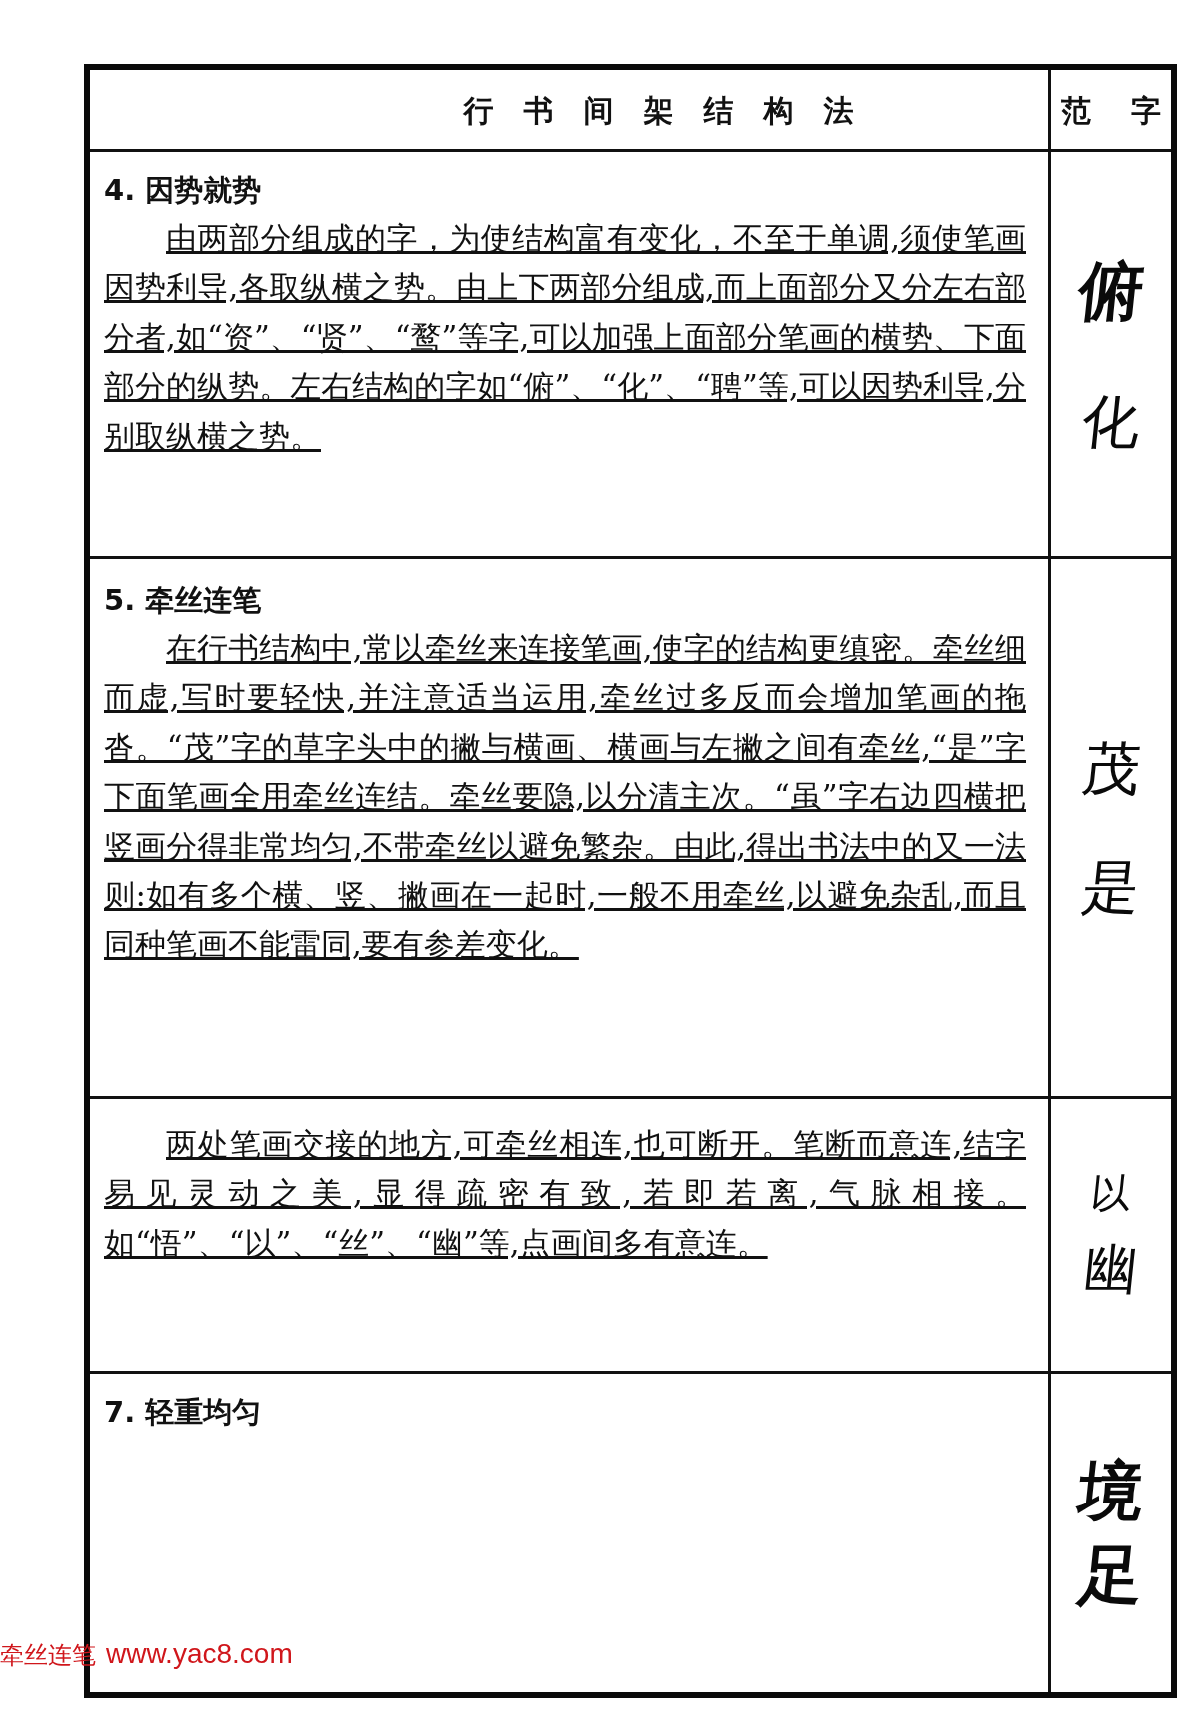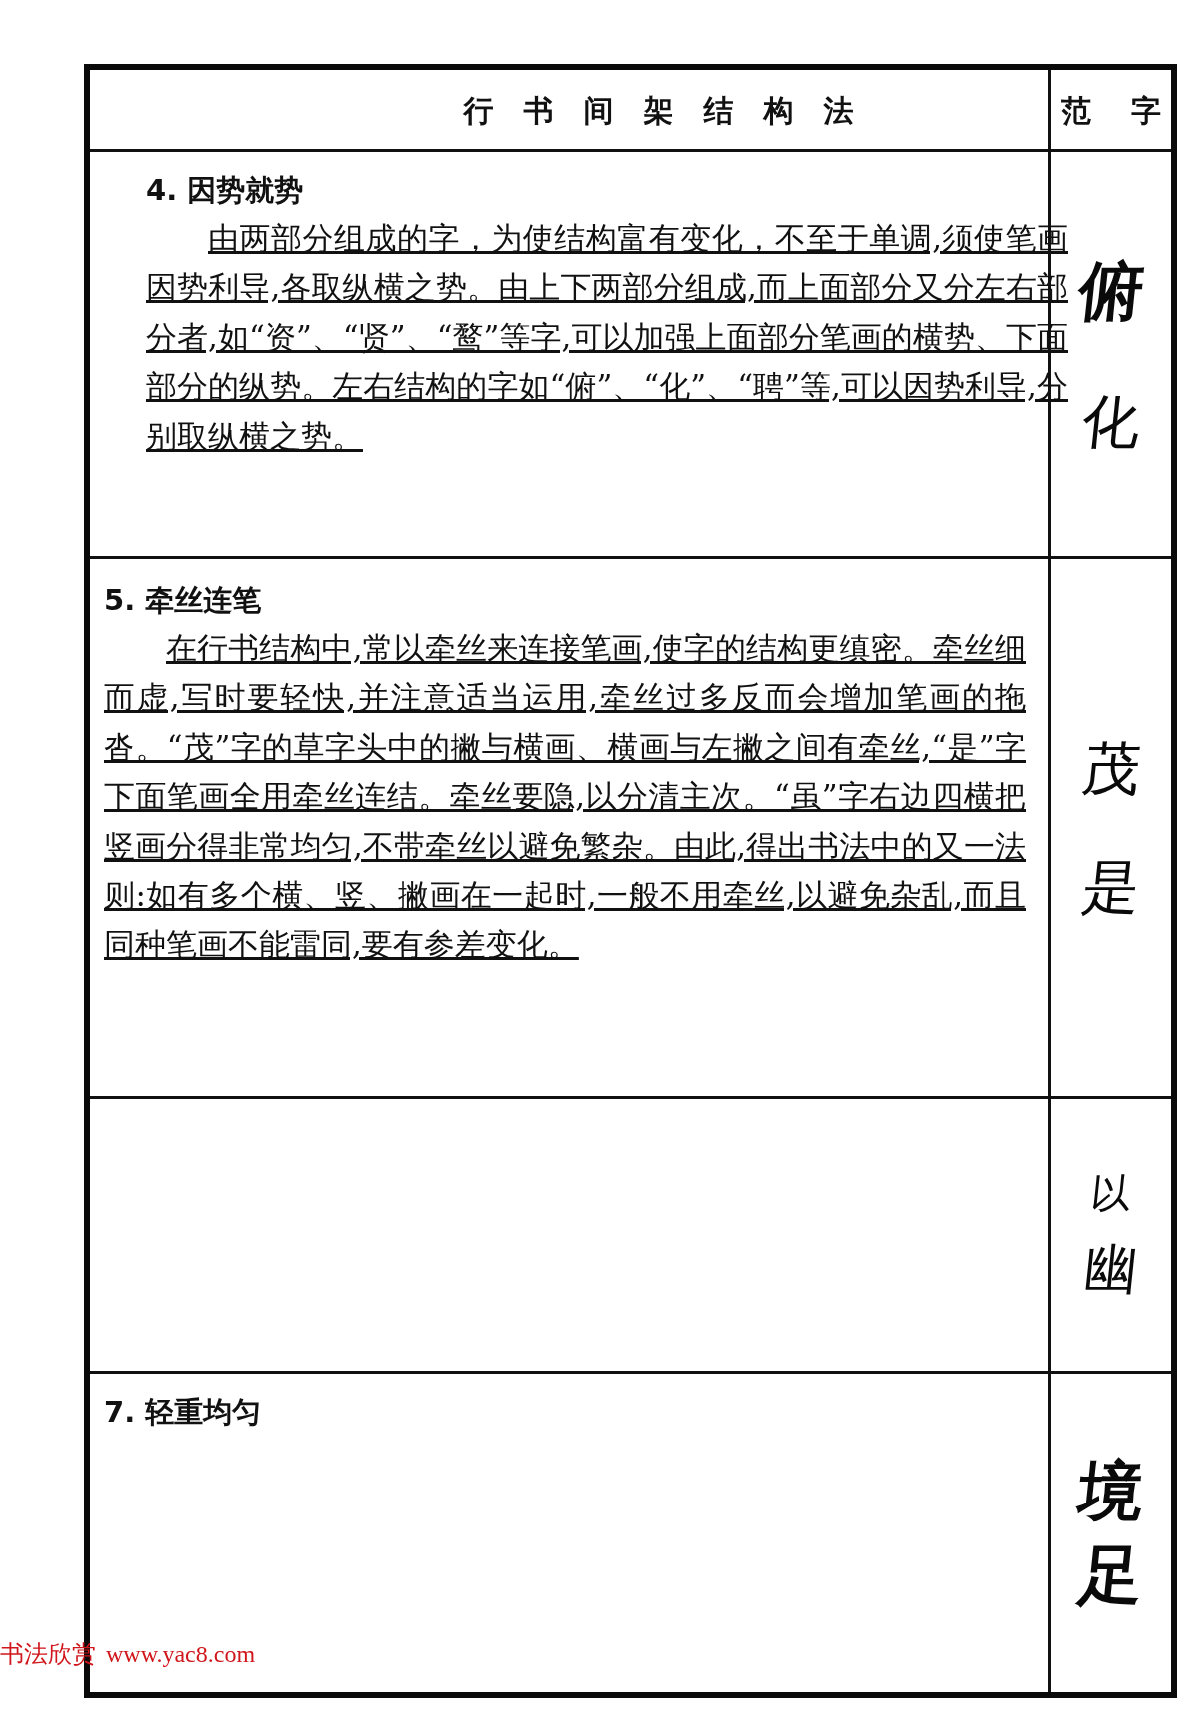--- a/index.html
+++ b/index.html
@@ -42,67 +42,68 @@
   .sample-char {
     font-family:"DejaVu Serif", "Liberation Serif", serif;
     font-size:64px; font-weight:bold; line-height:1; color:#0a0a0a;
     transform:skewX(-6deg);
   }
   .sample-char.thin { font-weight:normal; font-size:58px; }
   .watermark {
     position:absolute; left:0; top:1638px; font-size:24px; color:#d0161b;
     font-family:"DejaVu Serif", "Liberation Serif", serif; white-space:nowrap;
   }
-  .watermark .url { font-family:Liberation Serif, serif; font-size:24px; margin-left:10px; }
+  .watermark .url { font-family:Liberation Sans, sans-serif; font-size:28px; margin-left:10px; }
 </style>
 </head>
 <body>
 
 <div class="table">
 
   <div class="header-title">行书间架结构法</div>
   <div class="header-right">
     <span>范</span>
     <span>字</span>
   </div>
   <div class="hline" style="top:79px;"></div>
   <div class="col-divider"></div>
 
-  <div class="section" style="top:100px;margin-left:42px;">
+  <div class="section" style="top:100px;">
     <h3 class="section-title">4. 因势就势</h3>
     <p class="section-body">由两部分组成的字，为使结构富有变化，不至于单调,须使笔画因势利导,各取纵横之势。由上下两部分组成,而上面部分又分左右部分者,如“资”、“贤”、“鹜”等字,可以加强上面部分笔画的横势、下面部分的纵势。左右结构的字如“俯”、“化”、“聘”等,可以因势利导,分别取纵横之势。</p>
   </div>
   <div class="sample" style="top:82px; height:406px;">
     <span class="sample-char" style="margin-bottom:70px;">俯</span>
     <span class="sample-char thin">化</span>
   </div>
   <div class="hline" style="top:486px;"></div>
 
   <div class="section" style="top:510px;">
     <h3 class="section-title">5. 牵丝连笔</h3>
     <p class="section-body">在行书结构中,常以牵丝来连接笔画,使字的结构更缜密。牵丝细而虚,写时要轻快,并注意适当运用,牵丝过多反而会增加笔画的拖沓。“茂”字的草字头中的撇与横画、横画与左撇之间有牵丝,“是”字下面笔画全用牵丝连结。牵丝要隐,以分清主次。“虽”字右边四横把竖画分得非常均匀,不带牵丝以避免繁杂。由此,得出书法中的又一法则:如有多个横、竖、撇画在一起时,一般不用牵丝,以避免杂乱,而且同种笔画不能雷同,要有参差变化。</p>
   </div>
   <div class="sample" style="top:489px; height:538px;">
     <span class="sample-char thin" style="margin-bottom:60px;">茂</span>
     <span class="sample-char thin">是</span>
   </div>
   <div class="hline" style="top:1026px;"></div>
 
   <div class="section" style="top:1046px;">
+    <p class="section-body">两处笔画交接的地方,可牵丝相连,也可断开。笔断而意连,结字易见灵动之美,显得疏密有致,若即若离,气脉相接。如“悟”、“以”、“丝”、“幽”等,点画间多有意连。</p>
   </div>
   <div class="sample" style="top:1029px; height:272px;">
     <span class="sample-char thin" style="font-size:40px; margin-bottom:30px;">以</span>
     <span class="sample-char thin" style="font-size:54px;">幽</span>
   </div>
   <div class="hline" style="top:1301px;"></div>
 
   <div class="section" style="top:1322px;">
     <h3 class="section-title">7. 轻重均匀</h3>
   </div>
   <div class="sample" style="top:1304px; height:318px;">
     <span class="sample-char" style="margin-bottom:20px;">境</span>
     <span class="sample-char">足</span>
   </div>
 </div>
 
 <div class="watermark">
-  <span>书法欣赏</span><span class="url">www.yac8.com</span>
+  <span>牵丝连笔</span><span class="url">www.yac8.com</span>
 </div>
 
 </body></html>

